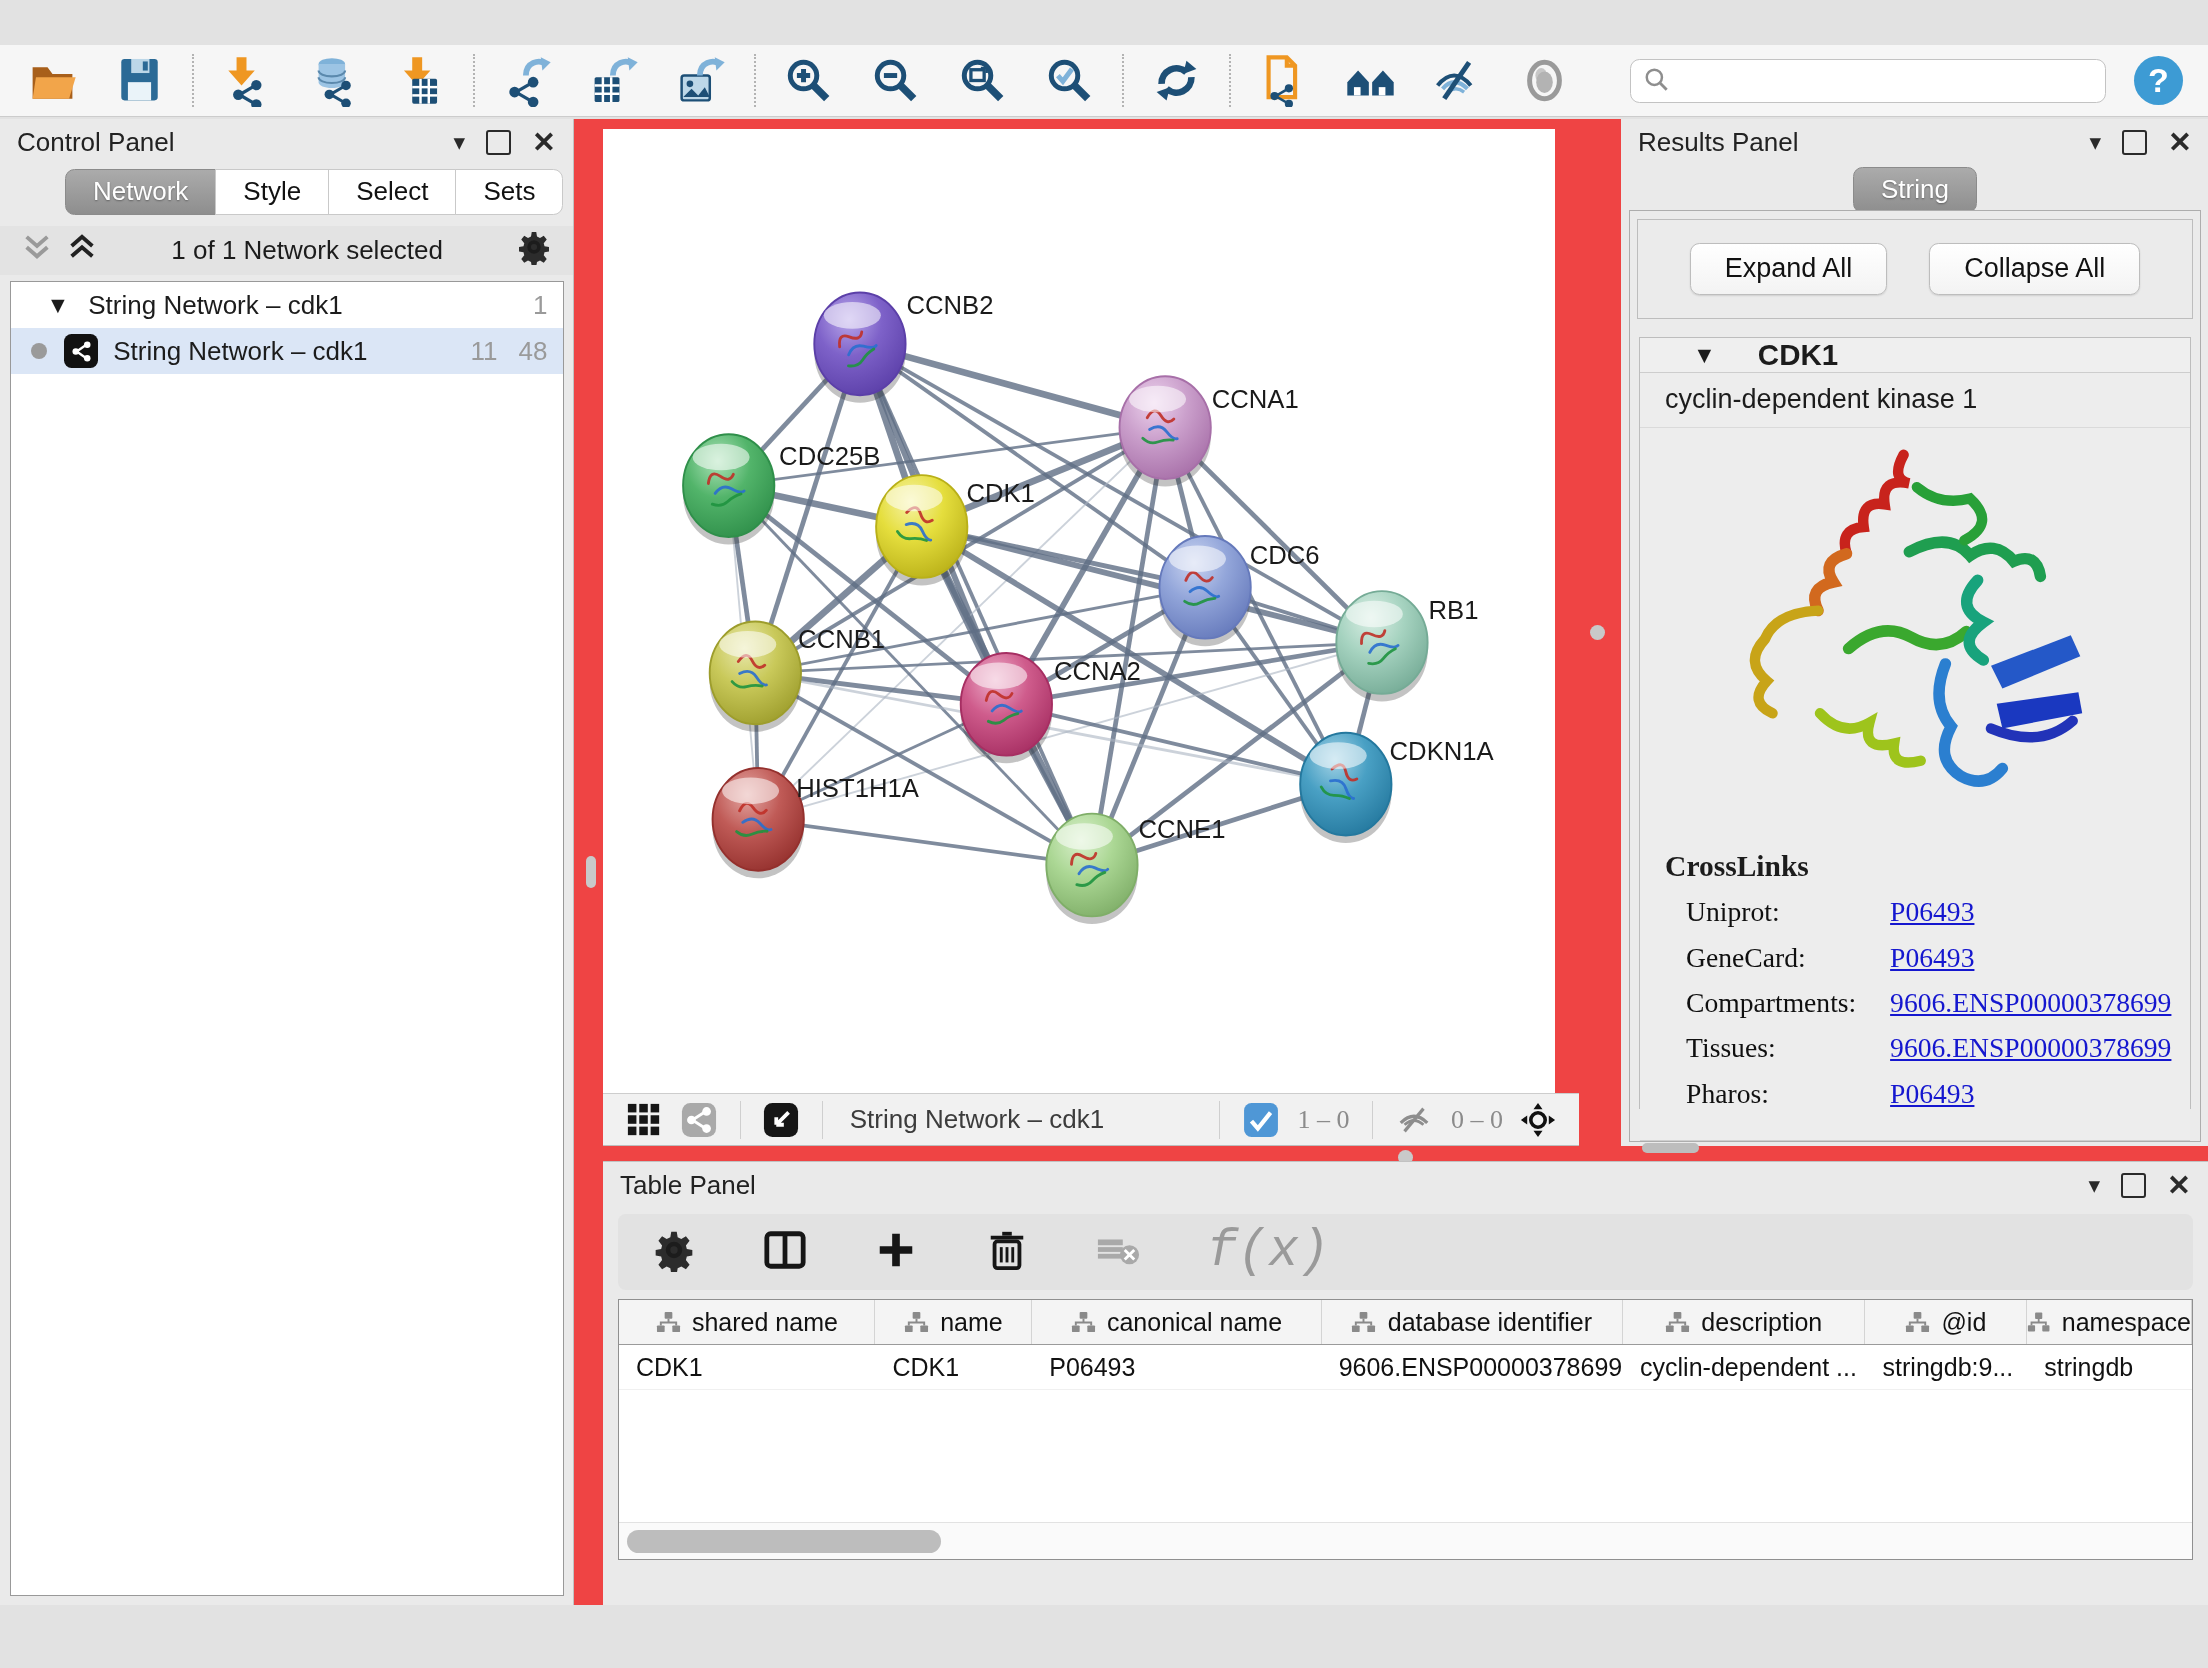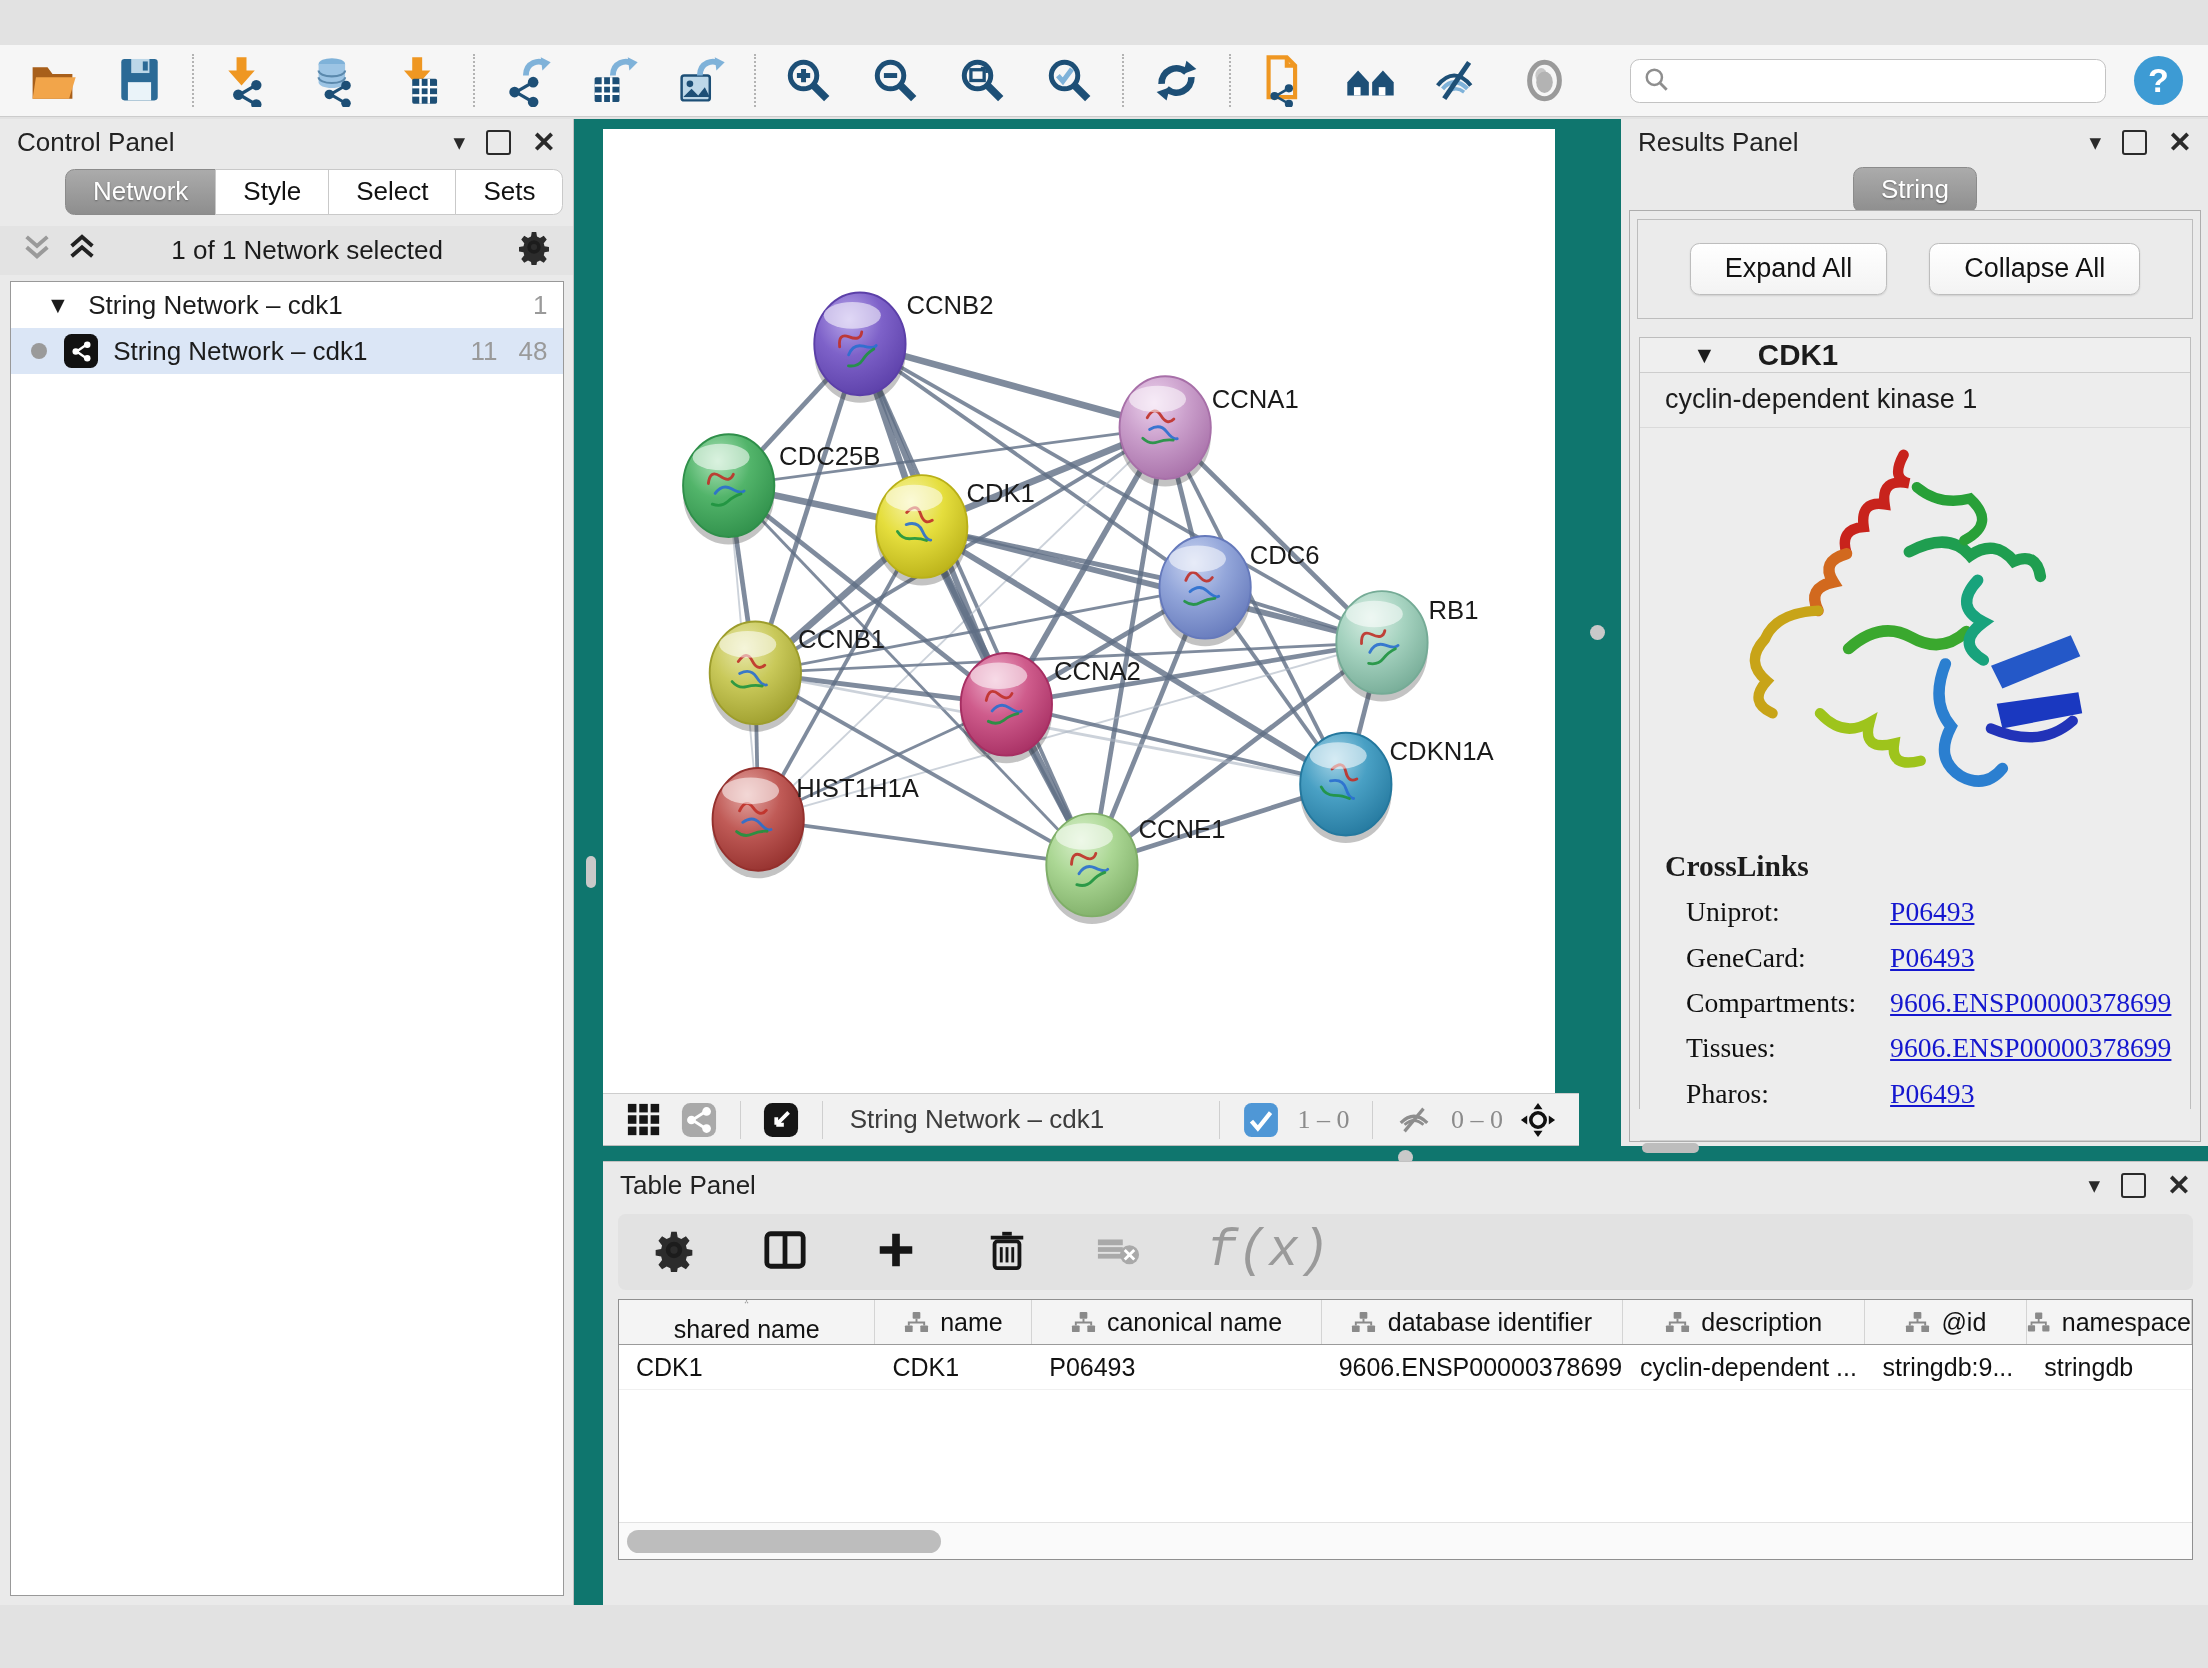--- a/index.html
+++ b/index.html
@@ -18,21 +18,21 @@
   .tsep{border-left:2.9px dotted #b3b3b3;height:53px;margin:0 25px;}
   .tbtn{width:55px;height:55px;display:flex;align-items:center;justify-content:center;cursor:default;}
   .tbtn svg{width:53px;height:53px;}
   .search{margin-left:auto;width:476px;height:44px;background:#fff;border:1.9px solid #c3c3c3;
           border-radius:9.5px;display:flex;align-items:center;padding:0 11.4px;box-sizing:border-box;}
   .search svg{width:28.5px;height:28.5px;}
   .search input{border:none;outline:none;flex:1;font-size:25px;margin-left:7.6px;background:transparent;font-family:inherit;}
   .helpbtn{width:49px;height:49px;border-radius:50%;background:#3d9bd4;color:#fff;font-weight:bold;
            font-size:34px;display:flex;align-items:center;justify-content:center;margin-left:28.5px;}
   
-  .content{position:absolute;top:119px;bottom:63px;left:0;right:0;background:#0f766e;}
+  .content{position:absolute;top:119px;bottom:63px;left:0;right:0;background:#ef4444;}
   
   .phead{height:46px;display:flex;align-items:center;padding:0 17px;font-size:26px;color:#222;}
   .phead .sp{flex:1;}
   .ph-ic{margin-left:21px;color:#2a2a2a;font-size:25px;display:flex;align-items:center;}
   .sq-ic{width:21px;height:21px;border:2.9px solid #2a2a2a;border-radius:2.9px;}
   .x-ic{font-weight:bold;font-size:28.5px;}
   .tri{font-size:23px;}
   
   .cpanel{position:absolute;left:0;top:0;width:574px;bottom:0;background:#eaeaea;border-right:1px solid #c2c2c2;box-sizing:border-box;}
   .cp-tabs{display:flex;margin:3.8px 0 0 65px;}
@@ -806,21 +806,21 @@
                 <rect x="2" y="27" width="26" height="5"></rect>
               </g>
               <circle cx="35" cy="28" r="10" fill="#a9a9a9"></circle>
               <path d="M30 23 l10 10 M40 23 l-10 10" stroke="#fff" stroke-width="3"></path>
             </svg>
         </span>
         <span class="fx">f(x)</span>
       </div>
       <div class="ttable">
         <div class="thead" id="table-head">
-            <div class="th" style="width: 257px; flex-direction: column;">
+            <div class="th" style="width: 257px;">
               <svg viewBox="0 0 26 26">
                 <g fill="#8a8a8a">
                   <rect x="9" y="2" width="8" height="7" rx="1"></rect>
                   <rect x="1" y="16" width="8" height="7" rx="1"></rect>
                   <rect x="17" y="16" width="8" height="7" rx="1"></rect>
                 </g>
                 <path d="M13 9 v4 M5 16 v-3 h16 v3" stroke="#8a8a8a" stroke-width="2" fill="none"></path>
               </svg>
               <span>shared name</span>
             </div>

